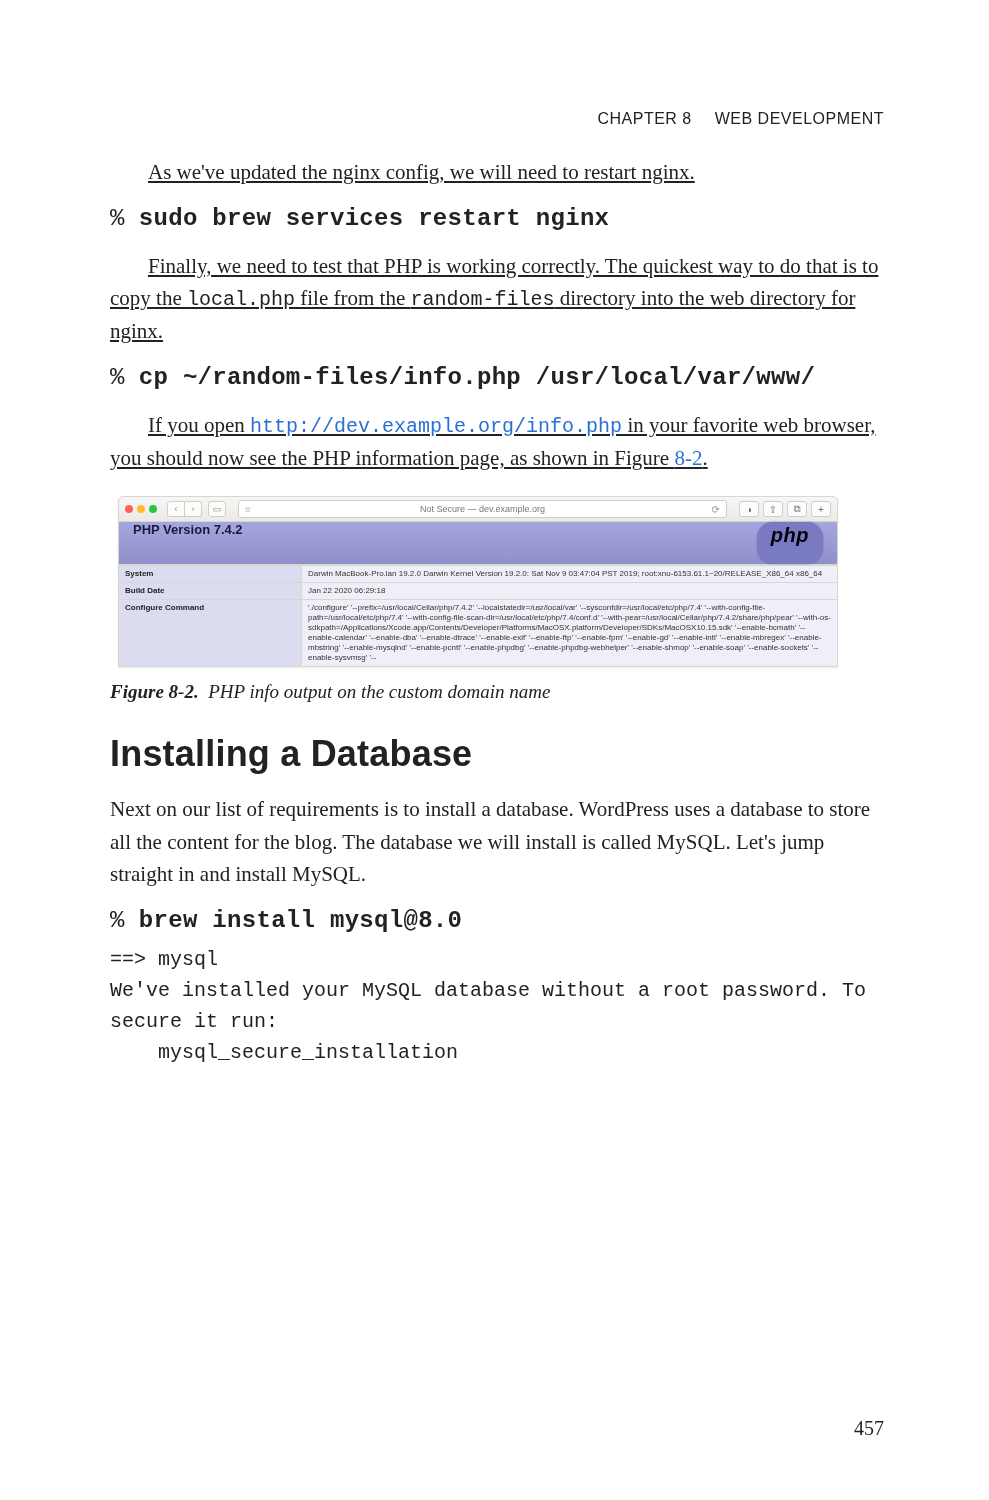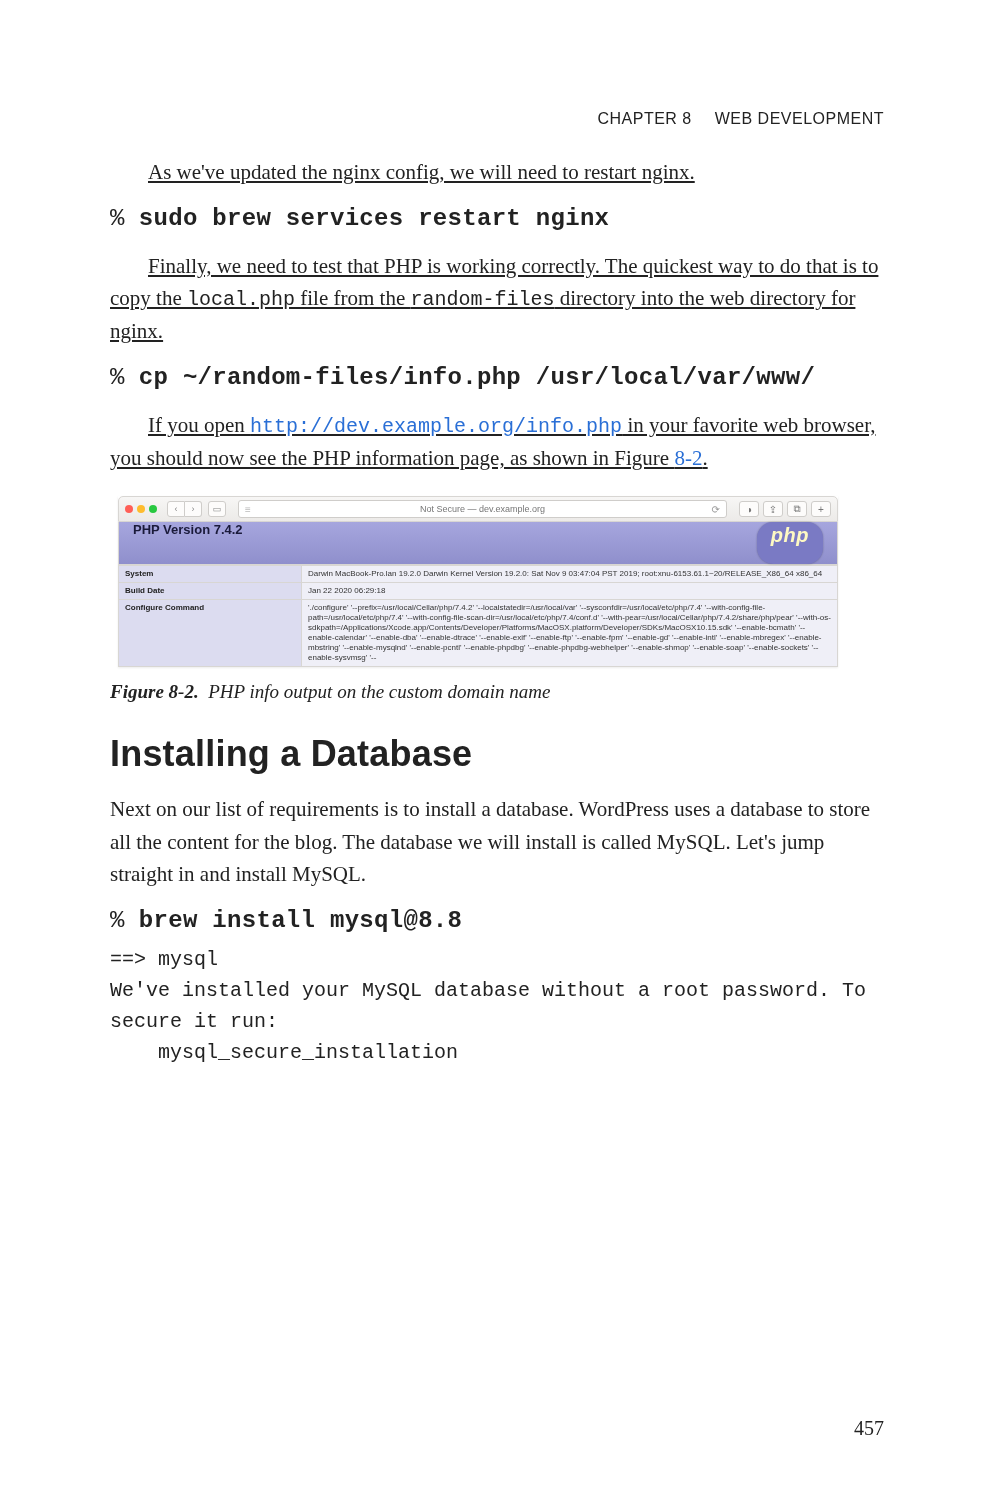--- a/index.html
+++ b/index.html
@@ -126,21 +126,21 @@
   .url-field .reader{position:absolute; left:6px; color:#bbb; font-size:10px;}
   .tb-right{display:flex;gap:4px;}
   .tb-btn{width:18px;height:14px;border:1px solid #cfcdca;border-radius:3px;background:#fdfcfb;display:flex;align-items:center;justify-content:center;font-size:10px;color:#777;}
   .php-header {
     border:1px solid #d8d6d3; border-top:none;
     height:42px; display:flex; justify-content:space-between;
     padding:0 14px; background:linear-gradient(#a6a6de,#8f8fcc);
   }
   .php-header .title{color:#1a1a3a; font-weight:700; font-size:13px;}
   .php-logo{
-    background:#7a7ac4; color:#fef9c3; font-weight:900; font-style:italic;
+    background:#7a7ac4; color:#000000; font-weight:900; font-style:italic;
     font-size:20px; padding:2px 14px 4px 14px; border-radius:16px;
     font-family: Arial, sans-serif; letter-spacing:0.5px;
     box-shadow:0 0 2px rgba(0,0,0,0.3);
   }
   .info-table{
     border:1px solid #d8d6d3; border-top:none; width:100%;
     border-collapse:collapse; font-size:8px; table-layout:fixed;
   }
   .info-table td{
     border:1px solid #d8d6d3; padding:3px 6px; vertical-align:top;
@@ -221,19 +221,19 @@
   </div>
 
   <p class="caption">
     <b><i>Figure 8-2.</i></b>&nbsp;&nbsp;<i>PHP info output on the custom domain name</i>
   </p>
 
   <h2 class="section">Installing a Database</h2>
 
   <p class="body-text">Next on our list of requirements is to install a database. WordPress uses a database to store all the content for the blog. The database we will install is called MySQL. Let's jump straight in and install MySQL.</p>
 
-  <div class="cmd-line" style="margin-bottom:0"><span class="prompt">% </span><span class="cmd">brew install mysql@8.8</span></div>
+  <div class="cmd-line" style="margin-bottom:0"><span class="prompt">% </span><span class="cmd">brew install mysql@8.0</span></div>
   <div class="code-block">==&gt; mysql
 We've installed your MySQL database without a root password. To secure it run:
     mysql_secure_installation</div>
 
   <div class="page-num">457</div>
 </div>
 
 </body></html>

